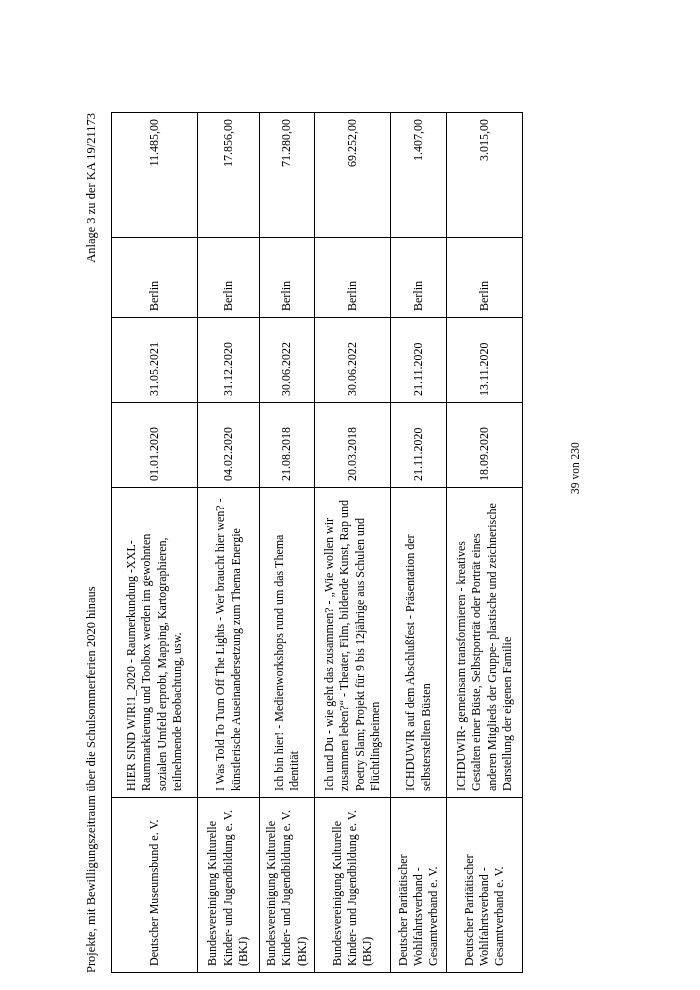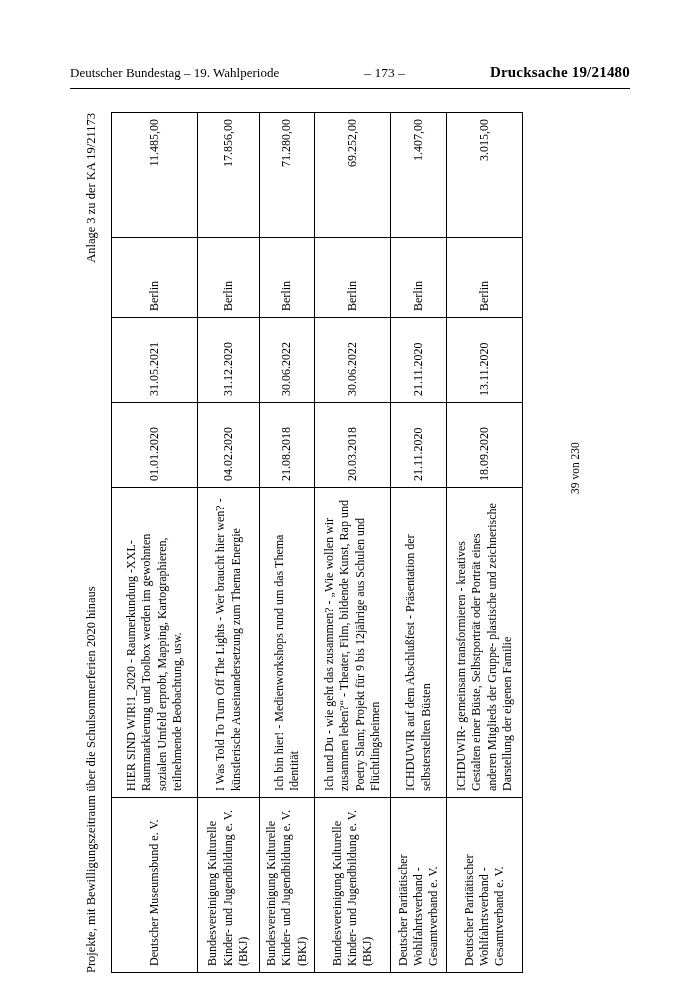--- a/index.html
+++ b/index.html
@@ -78,25 +78,20 @@
     text-align: center;
     padding-left: 150px;
     font-size: 11.5px;
   }
 </style>
 </head>
 <body>
 
 <div class="page">
 
-  <div class="header">
-    <span class="header-left">Deutscher Bundestag – 19. Wahlperiode</span>
-    <span class="header-center">– 173 –</span>
-    <span class="header-right">Drucksache 19/21480</span>
-  </div>
 
   <div class="sheet">
 
     <div class="sheet-top">
       <span>Projekte, mit Bewilligungszeitraum über die Schulsommerferien 2020 hinaus</span>
       <span>Anlage 3 zu der KA 19/21173</span>
     </div>
 
     <table class="projects-table">
       <colgroup>

